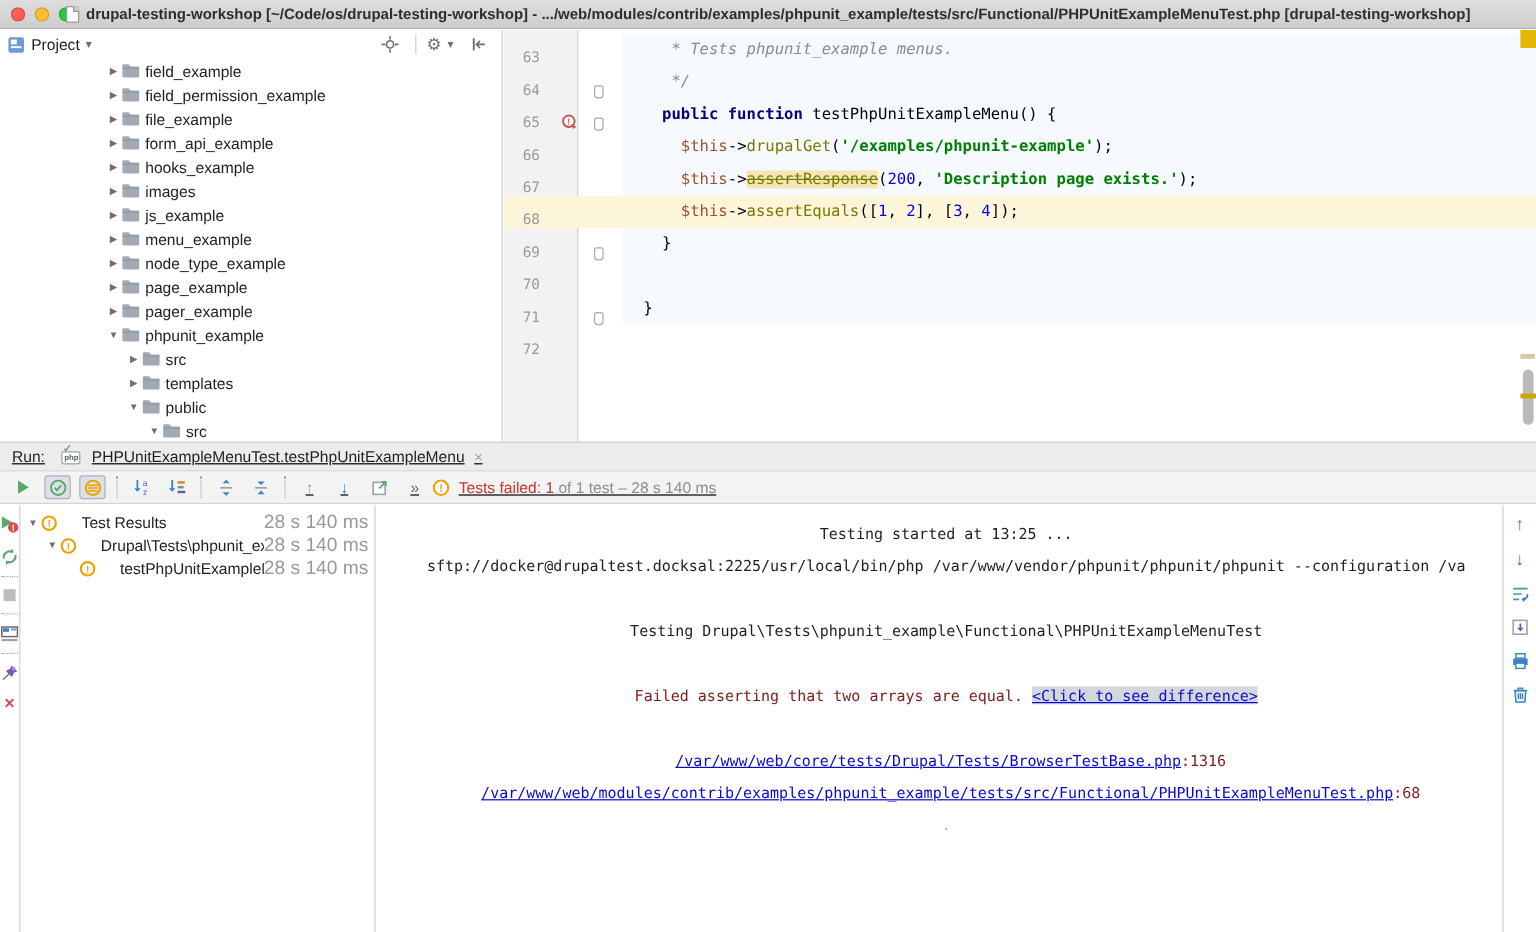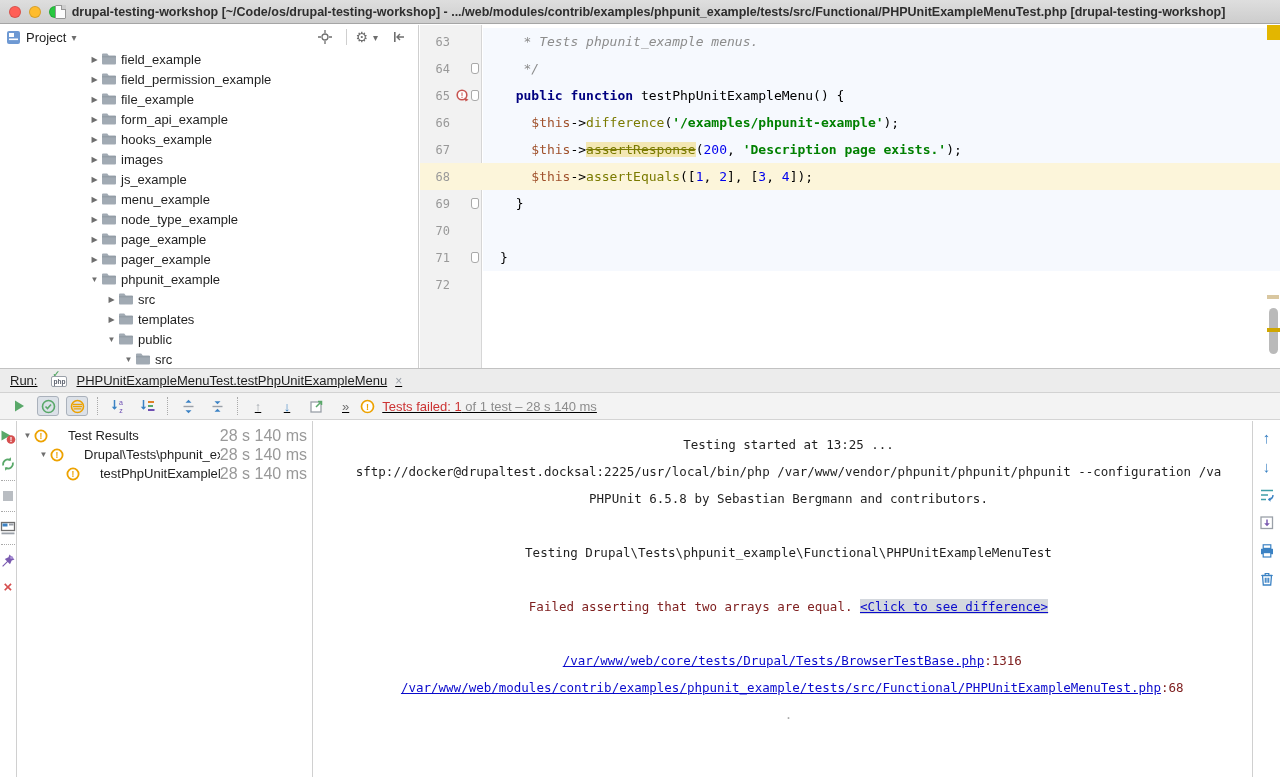--- a/index.html
+++ b/index.html
@@ -30,21 +30,21 @@
   .ptree{position:absolute;top:24px;left:0;right:0;bottom:0;}
   .ptrow{height:20px;display:flex;align-items:center;font-size:13px;color:#1f1f1f;white-space:nowrap;cursor:default;}
   .chev{width:13px;flex:none;font-size:8px;color:#6e6e6e;text-align:center;}
   .plabel{margin-left:4px;}
   .i{display:inline-flex;align-items:center;justify-content:center;flex:none;}
 
   
   .editor{position:absolute;top:25px;left:420px;width:860px;height:343px;background:#fff;overflow:hidden;}
   .gutter-bg{position:absolute;top:0;left:0;width:62px;height:343px;background:#f2f2f2;border-right:1px solid #d6d6d6;}
   .edlines{position:absolute;top:3px;left:0;right:0;}
-  .edrow{height:27px;display:flex;align-items:center;font-family:"DejaVu Sans Mono",monospace;font-size:13px;position:relative;}
+  .edrow{height:27px;display:flex;align-items:flex-end;font-family:"DejaVu Sans Mono",monospace;font-size:13px;position:relative;gap:12px;}
   .gut-num{width:34px;flex:none;text-align:right;padding-right:4px;color:#999;font-size:12px;}
   .gut-ic{width:17px;flex:none;display:flex;align-items:center;justify-content:center;}
   .gut-fold{width:12px;flex:none;display:flex;align-items:center;}
   .foldbox{width:8px;height:11px;background:#fff;border:1px solid #a9a9a9;border-radius:2px 2px 3px 3px;display:inline-block;}
   .code{flex:1;height:27px;line-height:27px;white-space:pre;padding-left:17px;color:#000;}
   .code.tint{background:var(--editor_tint);}
   .code.white{background:#fff;}
   .edrow.hl{background:var(--highlight_line);}
   .edrow.hl .code{background:var(--highlight_line);}
   .tk-comment{color:var(--comment_gray);font-style:italic;}
@@ -354,21 +354,21 @@
         </span>
         <span class="gut-fold">
           <span class="foldbox"></span>
         </span>
         <span class="code tint"><span class="tk-plain">  </span><span class="tk-keyword">public function</span><span class="tk-plain"> testPhpUnitExampleMenu() {</span></span>
       </div>
       <div class="edrow">
         <span class="gut-num">66</span>
         <span class="gut-ic"></span>
         <span class="gut-fold"></span>
-        <span class="code tint"><span class="tk-plain">    </span><span class="tk-var">$this</span><span class="tk-plain">-&gt;</span><span class="tk-func">difference</span><span class="tk-plain">(</span><span class="tk-string">'/examples/phpunit-example'</span><span class="tk-plain">);</span></span>
+        <span class="code tint"><span class="tk-plain">    </span><span class="tk-var">$this</span><span class="tk-plain">-&gt;</span><span class="tk-func">drupalGet</span><span class="tk-plain">(</span><span class="tk-string">'/examples/phpunit-example'</span><span class="tk-plain">);</span></span>
       </div>
       <div class="edrow">
         <span class="gut-num">67</span>
         <span class="gut-ic"></span>
         <span class="gut-fold"></span>
         <span class="code tint"><span class="tk-plain">    </span><span class="tk-var">$this</span><span class="tk-plain">-&gt;</span><span class="tk-deprecated">assertResponse</span><span class="tk-plain">(</span><span class="tk-number">200</span><span class="tk-plain">, </span><span class="tk-string">'Description page exists.'</span><span class="tk-plain">);</span></span>
       </div>
       <div class="edrow hl">
         <span class="gut-num">68</span>
         <span class="gut-ic"></span>
@@ -573,21 +573,20 @@
             </svg>
           </span>
           <span class="ttlabel">testPhpUnitExampleM</span>
           <span class="tttime">28 s 140 ms</span>
         </div>
       </div>
 
     <div class="console" id="console">
         <div class="cline"><span class="cs-std">Testing started at 13:25 ...</span></div>
         <div class="cline"><span class="cs-std">sftp://docker@drupaltest.docksal:2225/usr/local/bin/php /var/www/vendor/phpunit/phpunit/phpunit --configuration /va</span></div>
-        <div class="cline"><span class="cs-std">PHPUnit 6.5.8 by Sebastian Bergmann and contributors.</span></div>
         <div class="cline">&nbsp;</div>
         <div class="cline"><span class="cs-std">Testing Drupal\Tests\phpunit_example\Functional\PHPUnitExampleMenuTest</span></div>
         <div class="cline">&nbsp;</div>
         <div class="cline"><span class="cs-err">Failed asserting that two arrays are equal. </span><span class="cs-linkhl">&lt;Click to see difference&gt;</span></div>
         <div class="cline">&nbsp;</div>
         <div class="cline"><span class="cs-std"> </span><span class="cs-link">/var/www/web/core/tests/Drupal/Tests/BrowserTestBase.php</span><span class="cs-err">:1316</span></div>
         <div class="cline"><span class="cs-std"> </span><span class="cs-link">/var/www/web/modules/contrib/examples/phpunit_example/tests/src/Functional/PHPUnitExampleMenuTest.php</span><span class="cs-err">:68</span></div>
         <div class="cline"><span class="cs-dim">.</span></div>
       </div>
 

